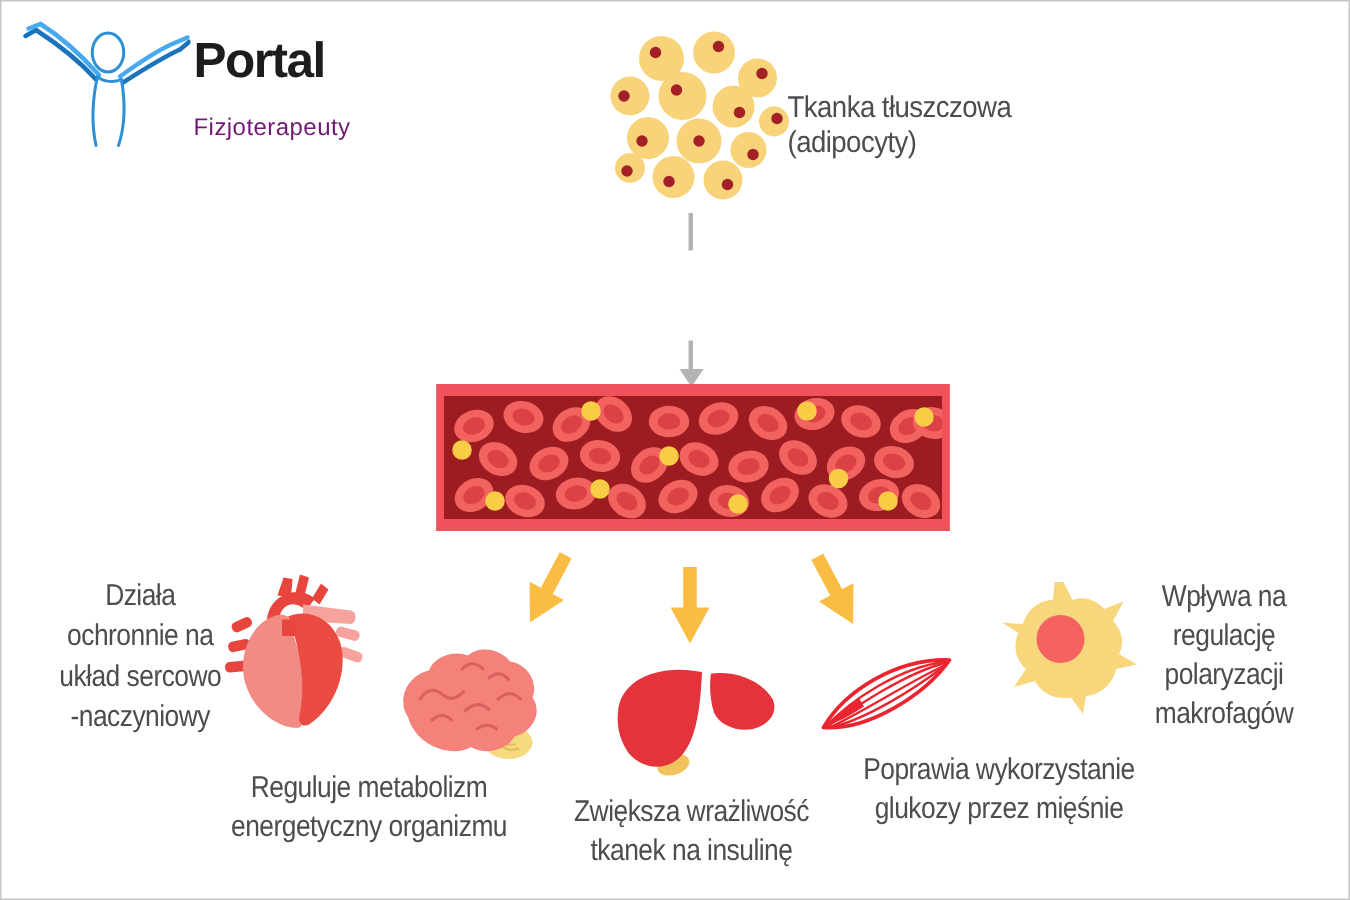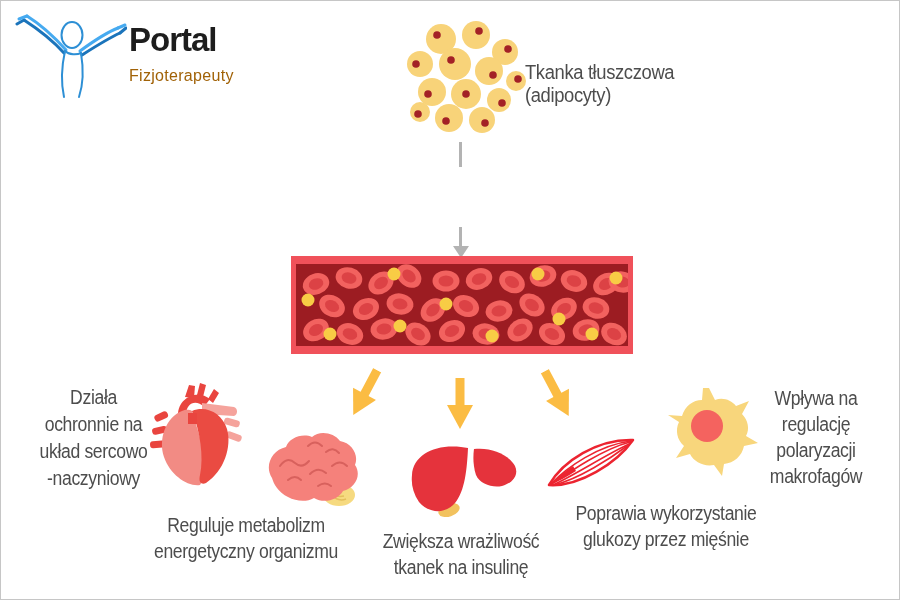--- a/index.html
+++ b/index.html
@@ -5,21 +5,21 @@
   html,body{margin:0;padding:0;background:#ffffff;}
   .canvas{
     position:relative;width:900px;height:600px;box-sizing:border-box;
     background:#ffffff;border:1px solid #c6c6c6;overflow:hidden;
     font-family:"Liberation Sans",sans-serif;
   }
   
   .logo-person{position:absolute;left:14px;top:6px;}
   .logo-text{position:absolute;left:128px;top:22px;}
   .logo-name{font-size:33px;font-weight:bold;color:#1d1d1d;letter-spacing:-1px;line-height:34px;}
-  .logo-sub{font-size:16px;color:#a16207;letter-spacing:0.3px;margin-top:10px;}
+  .logo-sub{font-size:16px;color:#701a75;letter-spacing:0.3px;margin-top:20px;}
   
   .label{
     position:absolute;color:#4d4d4d;font-size:20px;line-height:26px;
     text-align:center;letter-spacing:-0.4px;transform:scaleX(0.88);transform-origin:center top;
   }
   .label.tall{line-height:27px;}
   .src-label{position:absolute;left:524px;top:60px;width:260px;text-align:left;
     color:#4d4d4d;font-size:20px;letter-spacing:-0.4px;transform:scaleX(0.92);transform-origin:left top;}
   
   .oval{

